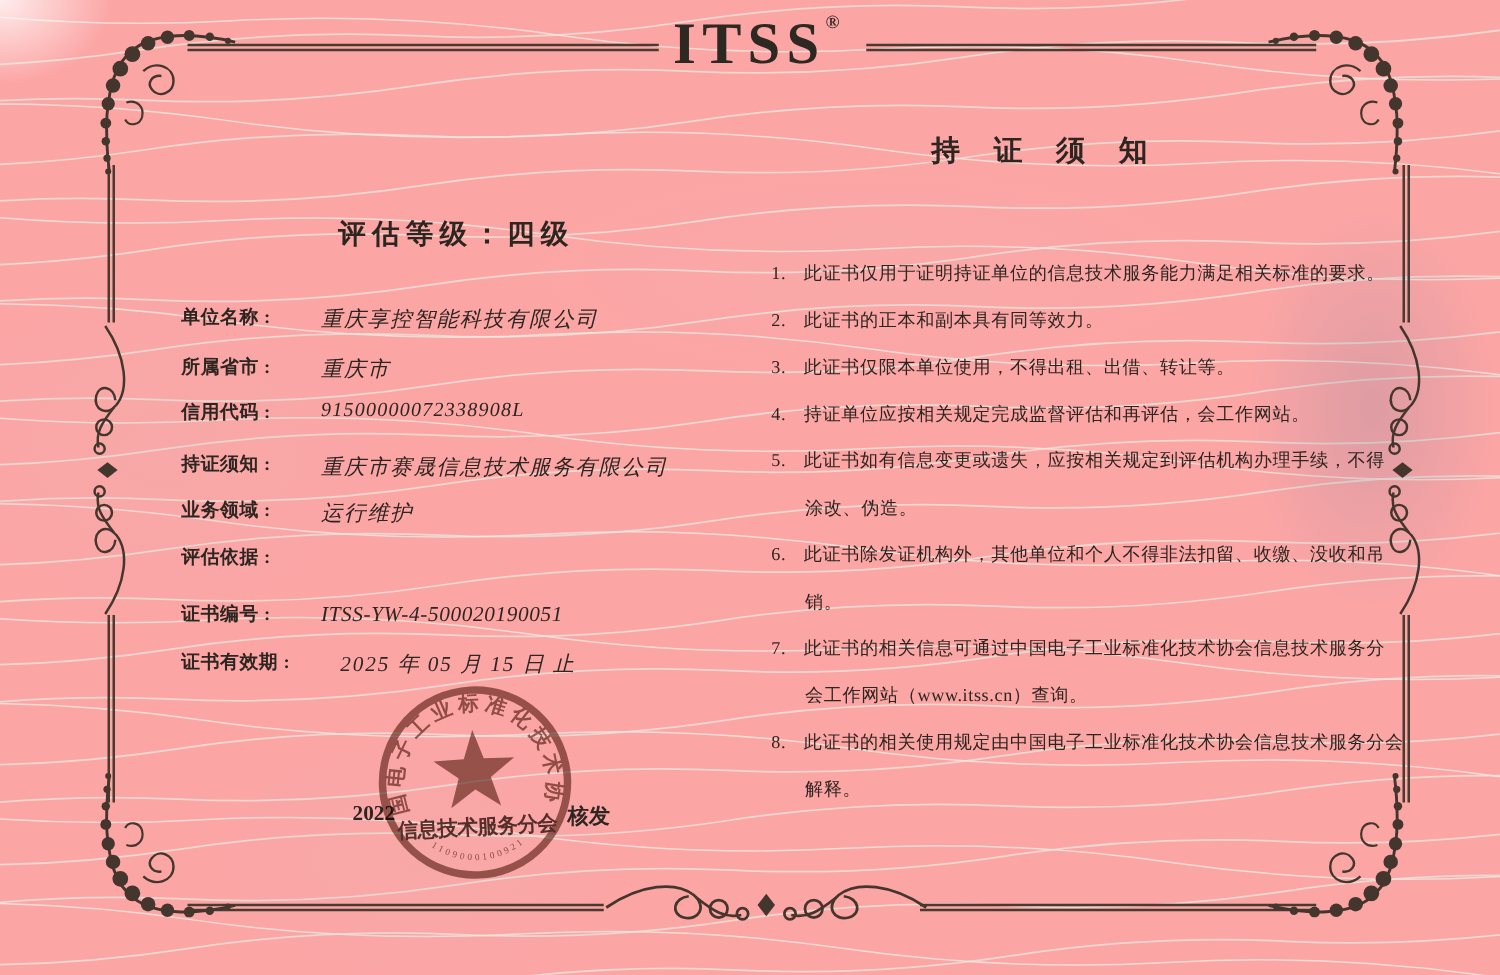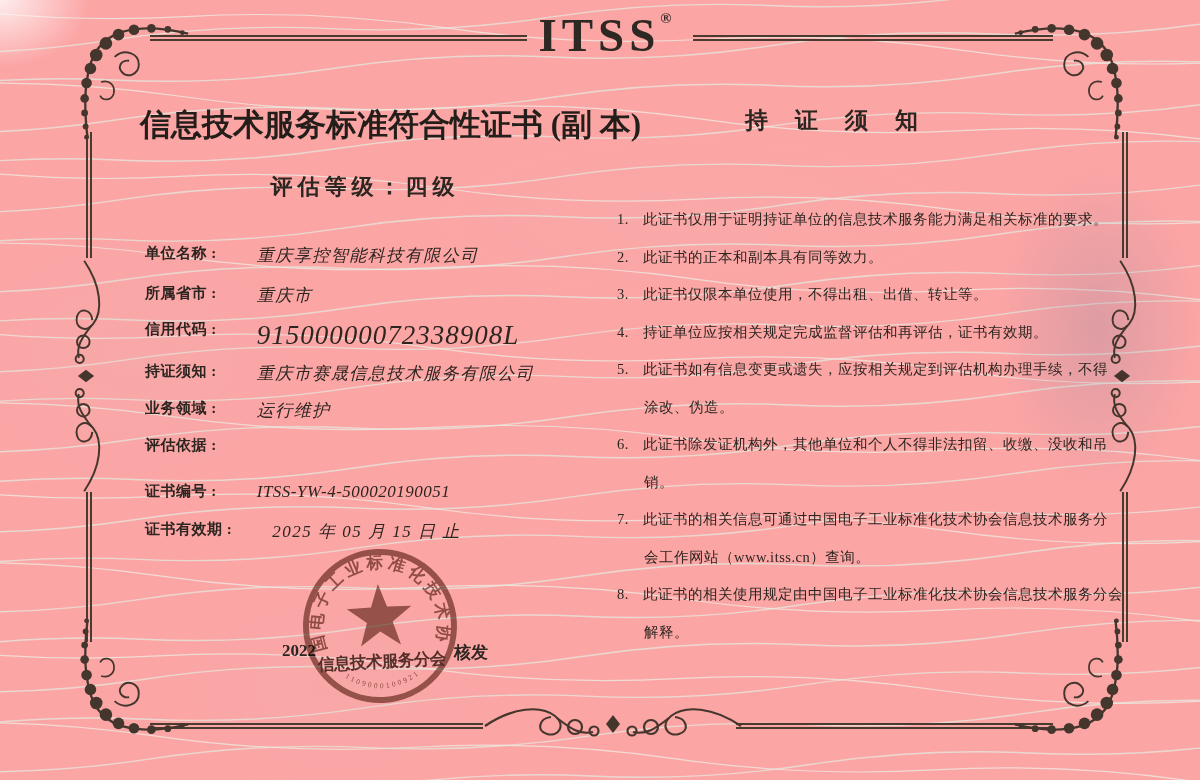--- a/index.html
+++ b/index.html
@@ -29,21 +29,21 @@
   #logo sup{font-size:15px;letter-spacing:0;vertical-align:28px;}
 
   
   #title{position:absolute;left:140px;top:104px;width:480px;z-index:5;white-space:nowrap;
          font-size:31px;font-weight:bold;letter-spacing:0px;color:#241e1a;}
   #grade{position:absolute;left:140px;top:172px;width:450px;text-align:center;z-index:5;
          font-size:22px;font-weight:bold;letter-spacing:5px;}
   .frow{position:absolute;left:145px;width:460px;display:flex;align-items:flex-start;z-index:5;gap:36px;}
   .flabel{font-size:15px;font-weight:bold;white-space:nowrap;letter-spacing:.5px;}
   .fvalue{font-size:17px;letter-spacing:1.5px;margin-left:4px;white-space:nowrap;font-style:italic;}
-  .fvalue.num{font-size:27px;letter-spacing:1px;}
+  .fvalue.num{font-size:16px;letter-spacing:1px;}
   .fvalue.certno{font-size:17px;letter-spacing:.5px;}
   .fvalue.small{font-size:12.5px;line-height:19px;letter-spacing:0;margin-top:-1px;}
   .fvalue.small div{white-space:nowrap;}
 
   
   #issue{position:absolute;left:282px;top:641px;width:206px;display:flex;
          justify-content:space-between;z-index:5;font-size:17px;font-weight:bold;}
   #stamp{position:absolute;left:300px;top:546px;width:160px;height:160px;z-index:6;
          mix-blend-mode:multiply;opacity:.93;transform:rotate(-3deg);}
 
@@ -164,21 +164,20 @@
     </svg>
 <svg class="orn" style="left:1100px;top:256px;" width="44" height="240" viewBox="0 0 44 240">
       <use href="#orn-divider" transform="translate(22,120) rotate(90) scale(0.9)"></use>
     </svg>
 <svg class="orn" style="left:478px;top:702px;" width="270" height="44" viewBox="0 0 270 44">
       <use href="#orn-divider" transform="translate(135,22)"></use>
     </svg>
 
 <div id="logo"><span>ITSS</span><sup>®</sup></div>
 
-<div id="title">信息技术服务标准符合性证书 (副  本)</div>
 <div id="grade">评估等级：四级</div>
 
 <div class="frow" style="top:244px;">
   <span class="flabel">单位名称 :</span>
   <span class="fvalue">重庆享控智能科技有限公司</span>
 </div>
 <div class="frow" style="top:284px;text-align:center;">
   <span class="flabel">所属省市 :</span>
   <span class="fvalue">重庆市</span>
 </div>
@@ -226,21 +225,21 @@
     <textPath href="#seal-bottom-arc" startOffset="50%" text-anchor="middle">1109000100921</textPath>
   </text>
 </svg>
 
 <div id="notice-header">持证须知</div>
 
 <div id="notice">
   <div class="nline"><span class="nnum">1.</span><span>此证书仅用于证明持证单位的信息技术服务能力满足相关标准的要求。</span></div>
   <div class="nline"><span class="nnum">2.</span><span>此证书的正本和副本具有同等效力。</span></div>
   <div class="nline"><span class="nnum">3.</span><span>此证书仅限本单位使用，不得出租、出借、转让等。</span></div>
-  <div class="nline"><span class="nnum">4.</span><span>持证单位应按相关规定完成监督评估和再评估，证书有效期。</span></div>
+  <div class="nline"><span class="nnum">4.</span><span>持证单位应按相关规定完成监督评估和再评估，会工作网站。</span></div>
   <div class="nline"><span class="nnum">5.</span><span>此证书如有信息变更或遗失，应按相关规定到评估机构办理手续，不得</span></div>
   <div class="nline ncont">涂改、伪造。</div>
   <div class="nline"><span class="nnum">6.</span><span>此证书除发证机构外，其他单位和个人不得非法扣留、收缴、没收和吊</span></div>
   <div class="nline ncont">销。</div>
   <div class="nline"><span class="nnum">7.</span><span>此证书的相关信息可通过中国电子工业标准化技术协会信息技术服务分</span></div>
   <div class="nline ncont">会工作网站（www.itss.cn）查询。</div>
   <div class="nline"><span class="nnum">8.</span><span>此证书的相关使用规定由中国电子工业标准化技术协会信息技术服务分会</span></div>
   <div class="nline ncont">解释。</div>
 </div>
 

